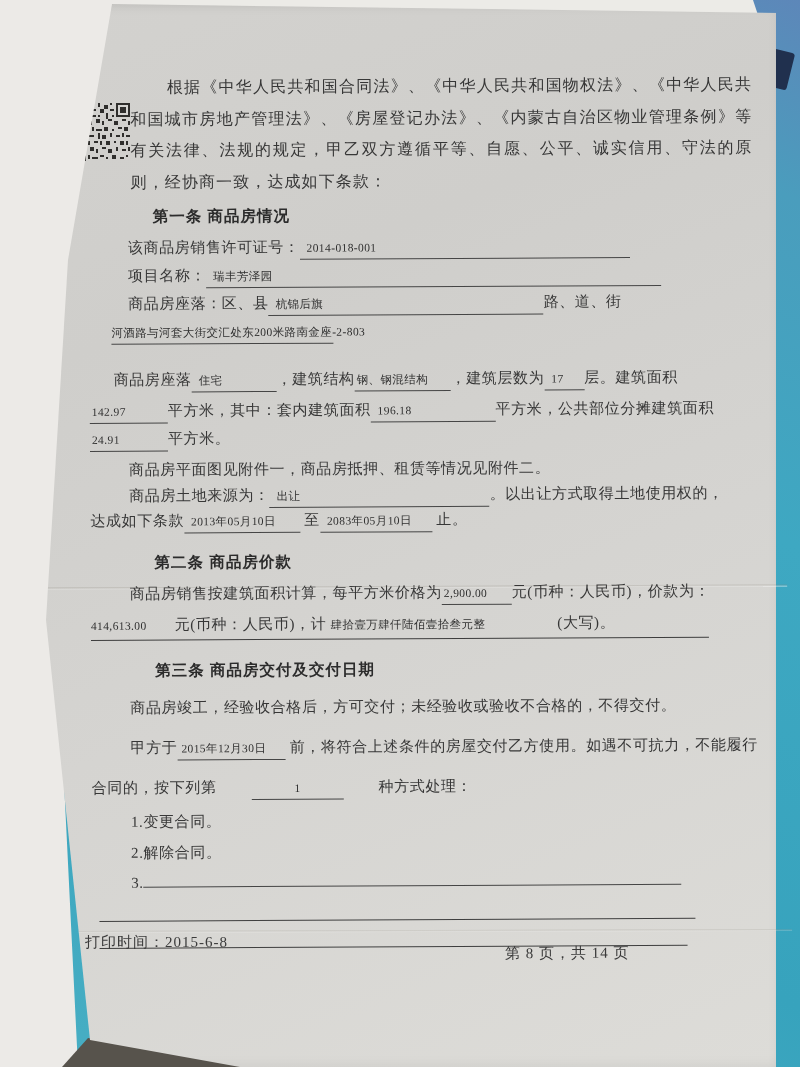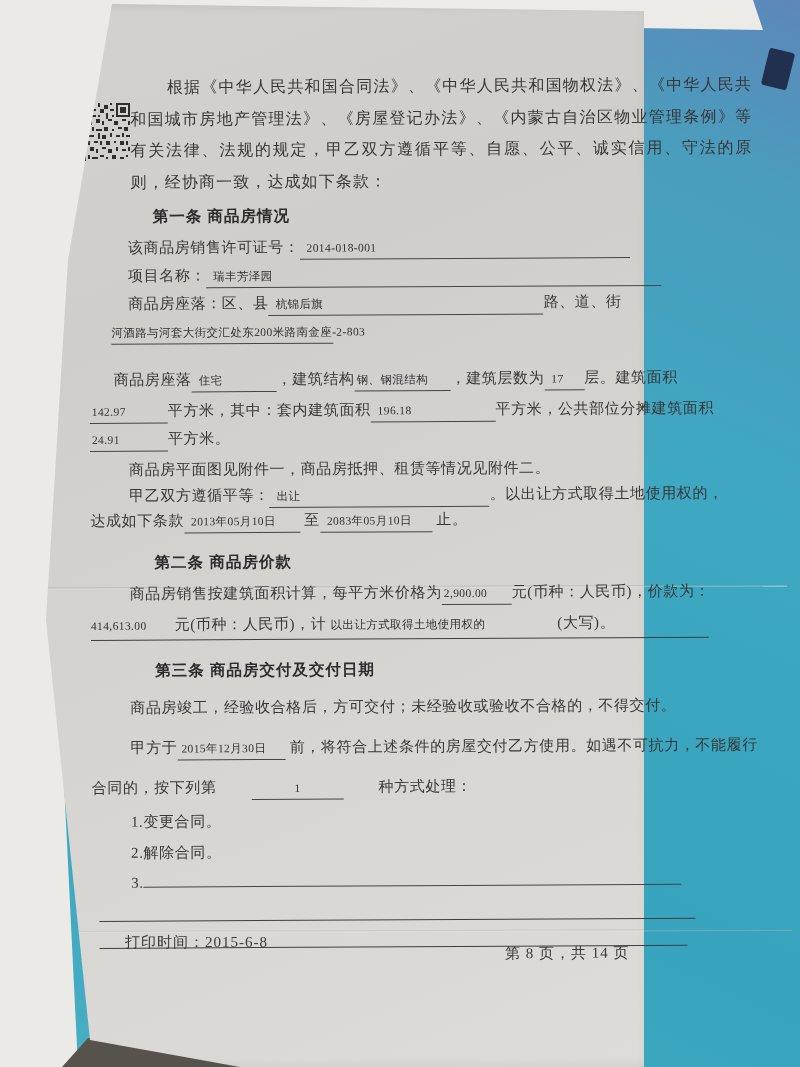--- a/index.html
+++ b/index.html
@@ -9,21 +9,21 @@
   
   .under-top{position:absolute;left:0;top:0;width:800px;height:32px;background:#ecebe7;
              clip-path:polygon(0 0,753px 0,763px 30px,108px 20px,0 26px);}
   .under-left{position:absolute;left:0;top:0;width:140px;height:1067px;background:#eceae7;
               clip-path:polygon(0 0,132px 0,96px 300px,60px 700px,78px 1067px,0 1067px);}
   .desk-object{position:absolute;left:765px;top:50px;width:26px;height:38px;background:#20304e;
                transform:rotate(14deg);border-radius:3px;}
   .shadow-bl{position:absolute;left:0;top:1020px;width:260px;height:47px;background:#57534c;
              clip-path:polygon(62px 47px,88px 18px,248px 40px,252px 47px);}
   
-  .paper{position:absolute;left:0;top:0;width:644px;height:1067px;
+  .paper{position:absolute;left:0;top:0;width:776px;height:1067px;
          background:linear-gradient(158deg,#d3d2cf 0%,#cfcecb 28%,#d5d4d1 58%,#dddcd8 100%);
          clip-path:polygon(112px 4px,779px 13px,794px 1067px,240px 1067px,90px 1040px,46px 620px,68px 260px);
          box-shadow:inset 10px 0 14px rgba(0,0,0,0.07), inset 0 8px 10px rgba(0,0,0,0.05);}
   .crease{position:absolute;left:42px;width:752px;height:2px;
           background:linear-gradient(to bottom,rgba(125,120,108,0.28),rgba(255,255,255,0.35));}
   .crease1{top:586px;transform:rotate(-0.25deg);}
   .crease2{top:930px;opacity:.7;transform:rotate(-0.15deg);}
   .qr{position:absolute;left:72px;top:103px;width:58px;height:58px;}
   
   .doc{position:absolute;left:78px;top:72px;width:676px;color:#373737;transform:rotate(-0.3deg);
@@ -35,21 +35,21 @@
   .line{font-size:15px;line-height:28px;white-space:nowrap;letter-spacing:0.6px;}
   .ind49{margin-left:49px;} .ind10{margin-left:10px;} .ind32{margin-left:32px;} .ind34{margin-left:34px;}
   .u{display:inline-block;border-bottom:1.4px solid #454545;line-height:19px;height:21px;
      vertical-align:baseline;padding-left:7px;box-sizing:border-box;}
   .val{font-size:11.5px;letter-spacing:0.4px;color:#303030;}
   .ctr{text-align:center;padding-left:0;}
   .fullrule{border-bottom:1.6px solid #3d3d3d;}
   .blank{display:block;border-bottom:1.5px solid #3e3e3e;height:26px;}
   .mt-h1{margin-top:5px;} .mt-gap{margin-top:20px;} .mt-sec{margin-top:15px;}
   .mt-12{margin-top:12px;} .mt-9{margin-top:9px;} .mt-6{margin-top:6px;} .mt-3{margin-top:3px;}
-  .footer-print{position:absolute;left:85px;top:933px;font-size:15px;color:#3a3a3a;letter-spacing:1px;margin-left:40px;}
+  .footer-print{position:absolute;left:85px;top:933px;font-size:15px;color:#3a3a3a;letter-spacing:1px;}
   .footer-page{position:absolute;left:505px;top:944px;font-size:15px;color:#3a3a3a;letter-spacing:1px;
                transform:rotate(-0.3deg);}
 </style>
 </head>
 <body>
 
 <div class="scene">
   <div class="under-top"></div>
   <div class="under-left"></div>
   <div class="desk-object"></div>
@@ -171,35 +171,35 @@
         <span class="u val" style="padding-left:2px;width:78px">142.97</span><span>平方米，其中：套内建筑面积</span><span class="u val" style="width:125px">196.18</span><span>平方米，公共部位分摊建筑面积</span>
       </div>
 
       <div class="line ind10">
         <span class="u val" style="padding-left:2px;width:78px">24.91</span><span>平方米。</span>
       </div>
 
       <div class="line ind49 mt-3">商品房平面图见附件一，商品房抵押、租赁等情况见附件二。</div>
 
       <div class="line ind49" style="line-height:25px">
-        <span>甲乙双方遵循平等：</span><span class="u val" style="width:220px">出让</span><span>。以出让方式取得土地使用权的，</span>
+        <span>商品房土地来源为：</span><span class="u val" style="width:220px">出让</span><span>。以出让方式取得土地使用权的，</span>
       </div>
 
       <div class="line ind10" style="line-height:25px">
         <span>达成如下条款</span><span class="u val" style="width:116px">2013年05月10日</span>&nbsp;<span>至</span><span class="u val" style="width:112px">2083年05月10日</span>&nbsp;<span>止。</span>
       </div>
 
       <h3 class="h mt-sec">第二条 商品房价款</h3>
 
       <div class="line ind49 mt-3">
         <span>商品房销售按建筑面积计算，每平方米价格为</span><span class="u val" style="padding-left:2px;width:70px">2,900.00</span><span>元(币种：人民币)，价款为：</span>
       </div>
 
       <div class="line ind10 fullrule mt-3" style="width:618px">
-        <span class="val">414,613.00</span><span style="display:inline-block;width:28px"></span><span>元(币种：人民币)，计</span>&nbsp;<span class="val">以出让方式取得土地使用权的</span><span style="display:inline-block;width:72px"></span><span>(大写)。</span>
+        <span class="val">414,613.00</span><span style="display:inline-block;width:28px"></span><span>元(币种：人民币)，计</span>&nbsp;<span class="val">肆拾壹万肆仟陆佰壹拾叁元整</span><span style="display:inline-block;width:72px"></span><span>(大写)。</span>
       </div>
 
       <h3 class="h" style="margin-top:16px">第三条 商品房交付及交付日期</h3>
 
       <div class="line ind49 mt-9">商品房竣工，经验收合格后，方可交付；未经验收或验收不合格的，不得交付。</div>
 
       <div class="line ind49 mt-12">
         <span>甲方于</span><span class="u val" style="width:108px;padding-left:4px">2015年12月30日</span>&nbsp;<span>前，将符合上述条件的房屋交付乙方使用。如遇不可抗力，不能履行</span>
       </div>
 

